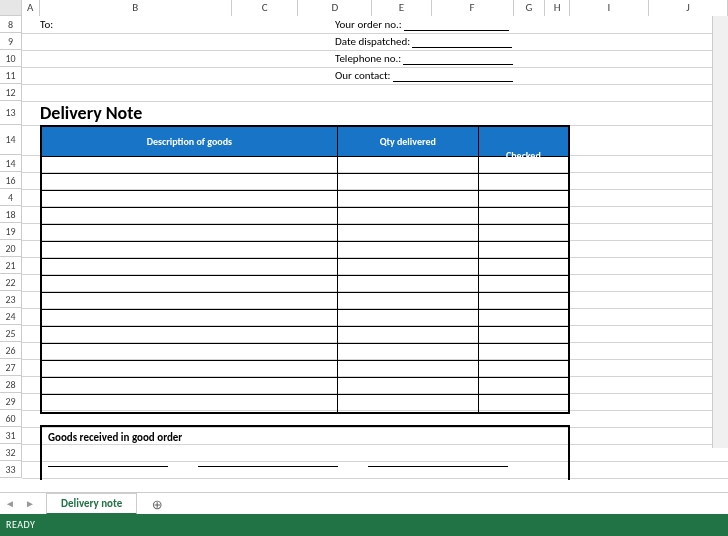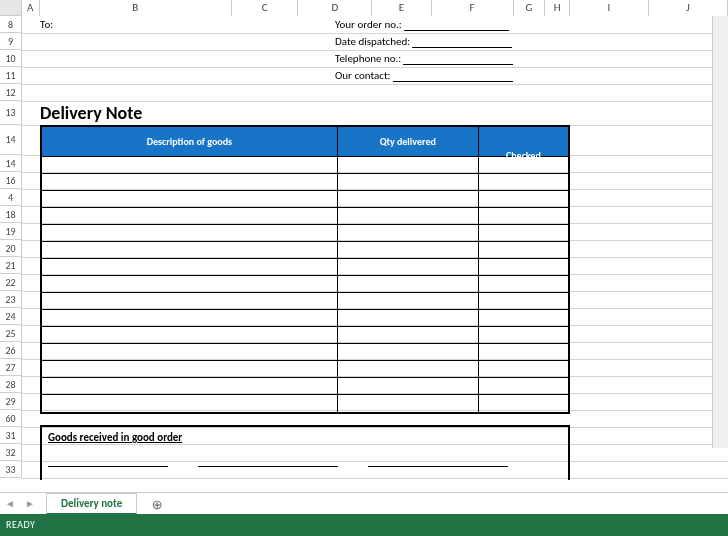--- a/index.html
+++ b/index.html
@@ -32,21 +32,21 @@
 .th1 { width: 298px; border-right: 1px solid #000; }
 .th2 { width: 142px; border-right: 1px solid #000; }
 .th3 { width: 90px; margin-top: 14px; }
 .tr { display: flex; height: 17px; border-bottom: 1px solid #000; }
 .tr:last-child { border-bottom: none; }
 .td1 { width: 298px; border-right: 1px solid #000; }
 .td2 { width: 142px; border-right: 1px solid #000; }
 .td3 { width: 90px; }
 
 .footer-box { position: absolute; left: 0; top: 409px; width: 530px; border: 2px solid #000; border-bottom: none; padding: 4px 6px 0 6px; height: 55px; }
-.footer-label { font-weight: bold; font-size: 11px; text-decoration: underline; }
+.footer-label { font-weight: bold; font-size: 11px; }
 .sig-lines { display: flex; gap: 30px; margin-top: 22px; }
 .sig-line { border-bottom: 1px solid #000; height: 1px; }
 
 .page-edge { position: absolute; top: 0; bottom: 0; width: 2px; background: #000; }
 
 .tabbar { position: absolute; left: 0; right: 0; bottom: 22px; height: 22px; background: #fff; border-top: 1px solid #ccc; display: flex; align-items: center; }
 .nav-btn { width: 20px; height: 20px; text-align: center; color: #999; font-size: 10px; line-height: 20px; cursor: pointer; }
 .tab { height: 22px; padding: 0 14px; border: 1px solid #ccc; border-bottom: 2px solid #217346; background: #fff; font-size: 11px; font-weight: bold; color: #217346; line-height: 20px; margin-left: 6px; cursor: pointer; }
 .newtab { width: 24px; height: 22px; text-align: center; color: #666; font-size: 13px; line-height: 22px; margin-left: 8px; cursor: pointer; border: 1px solid transparent; }
 

